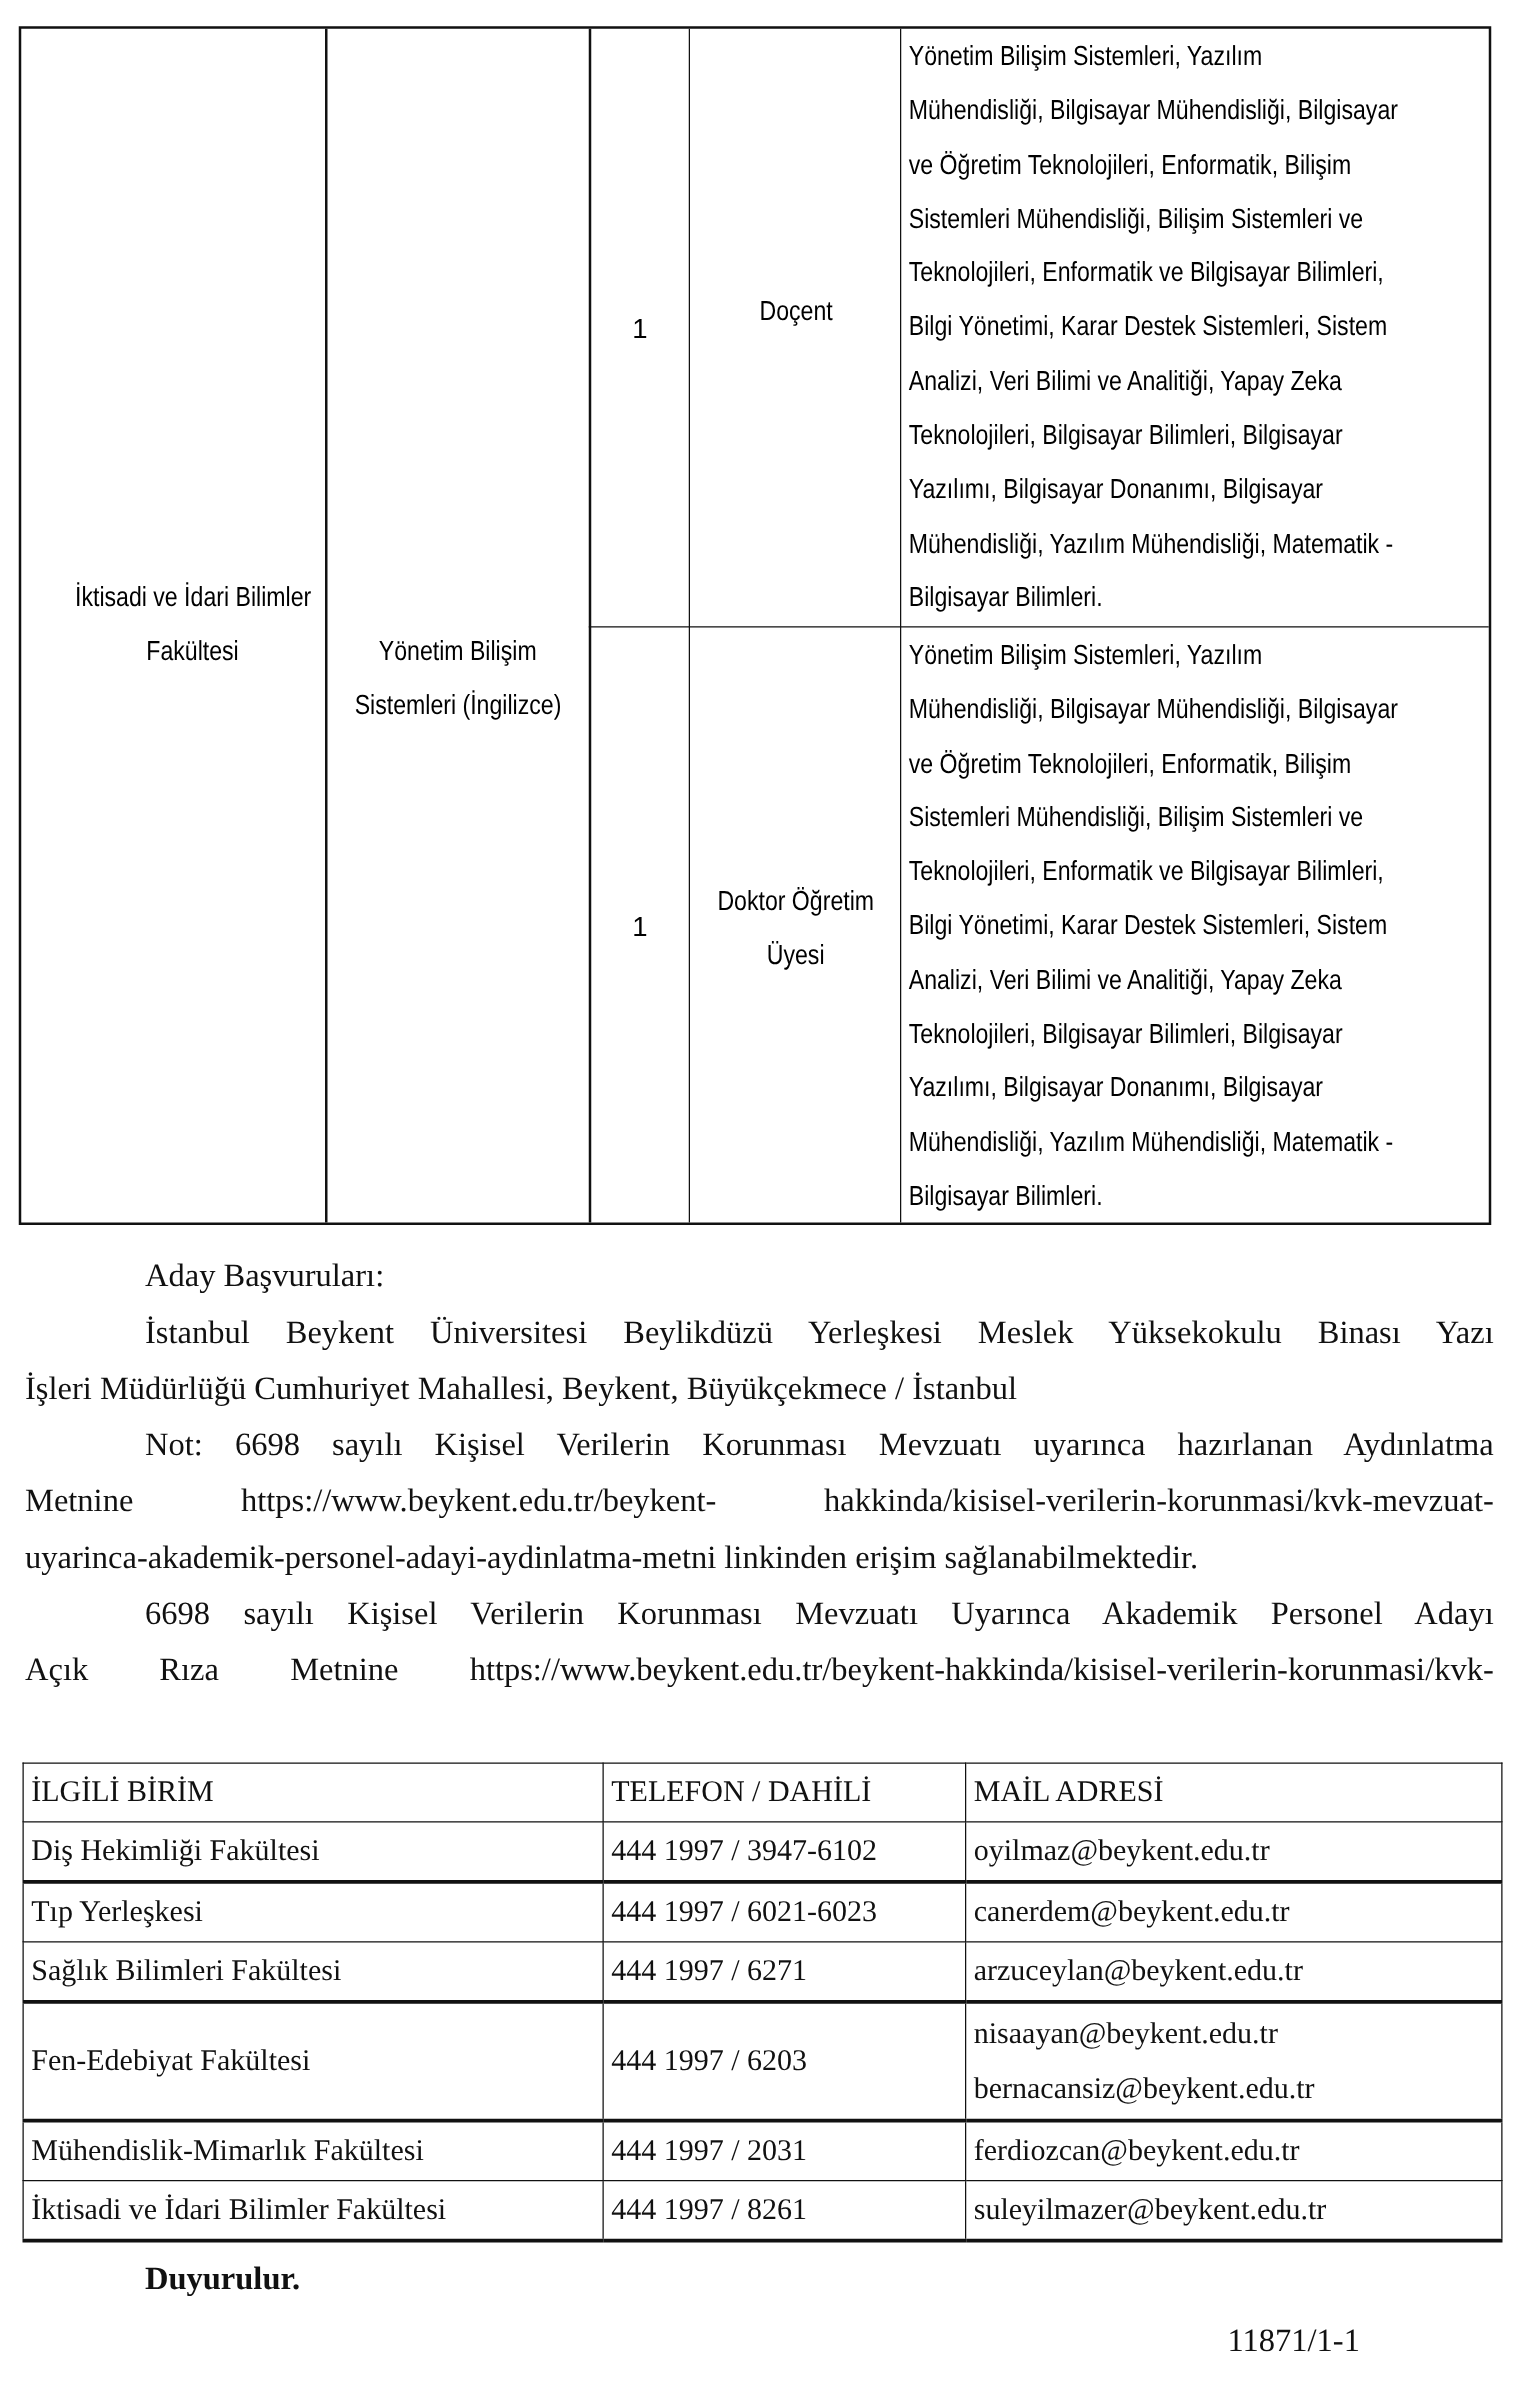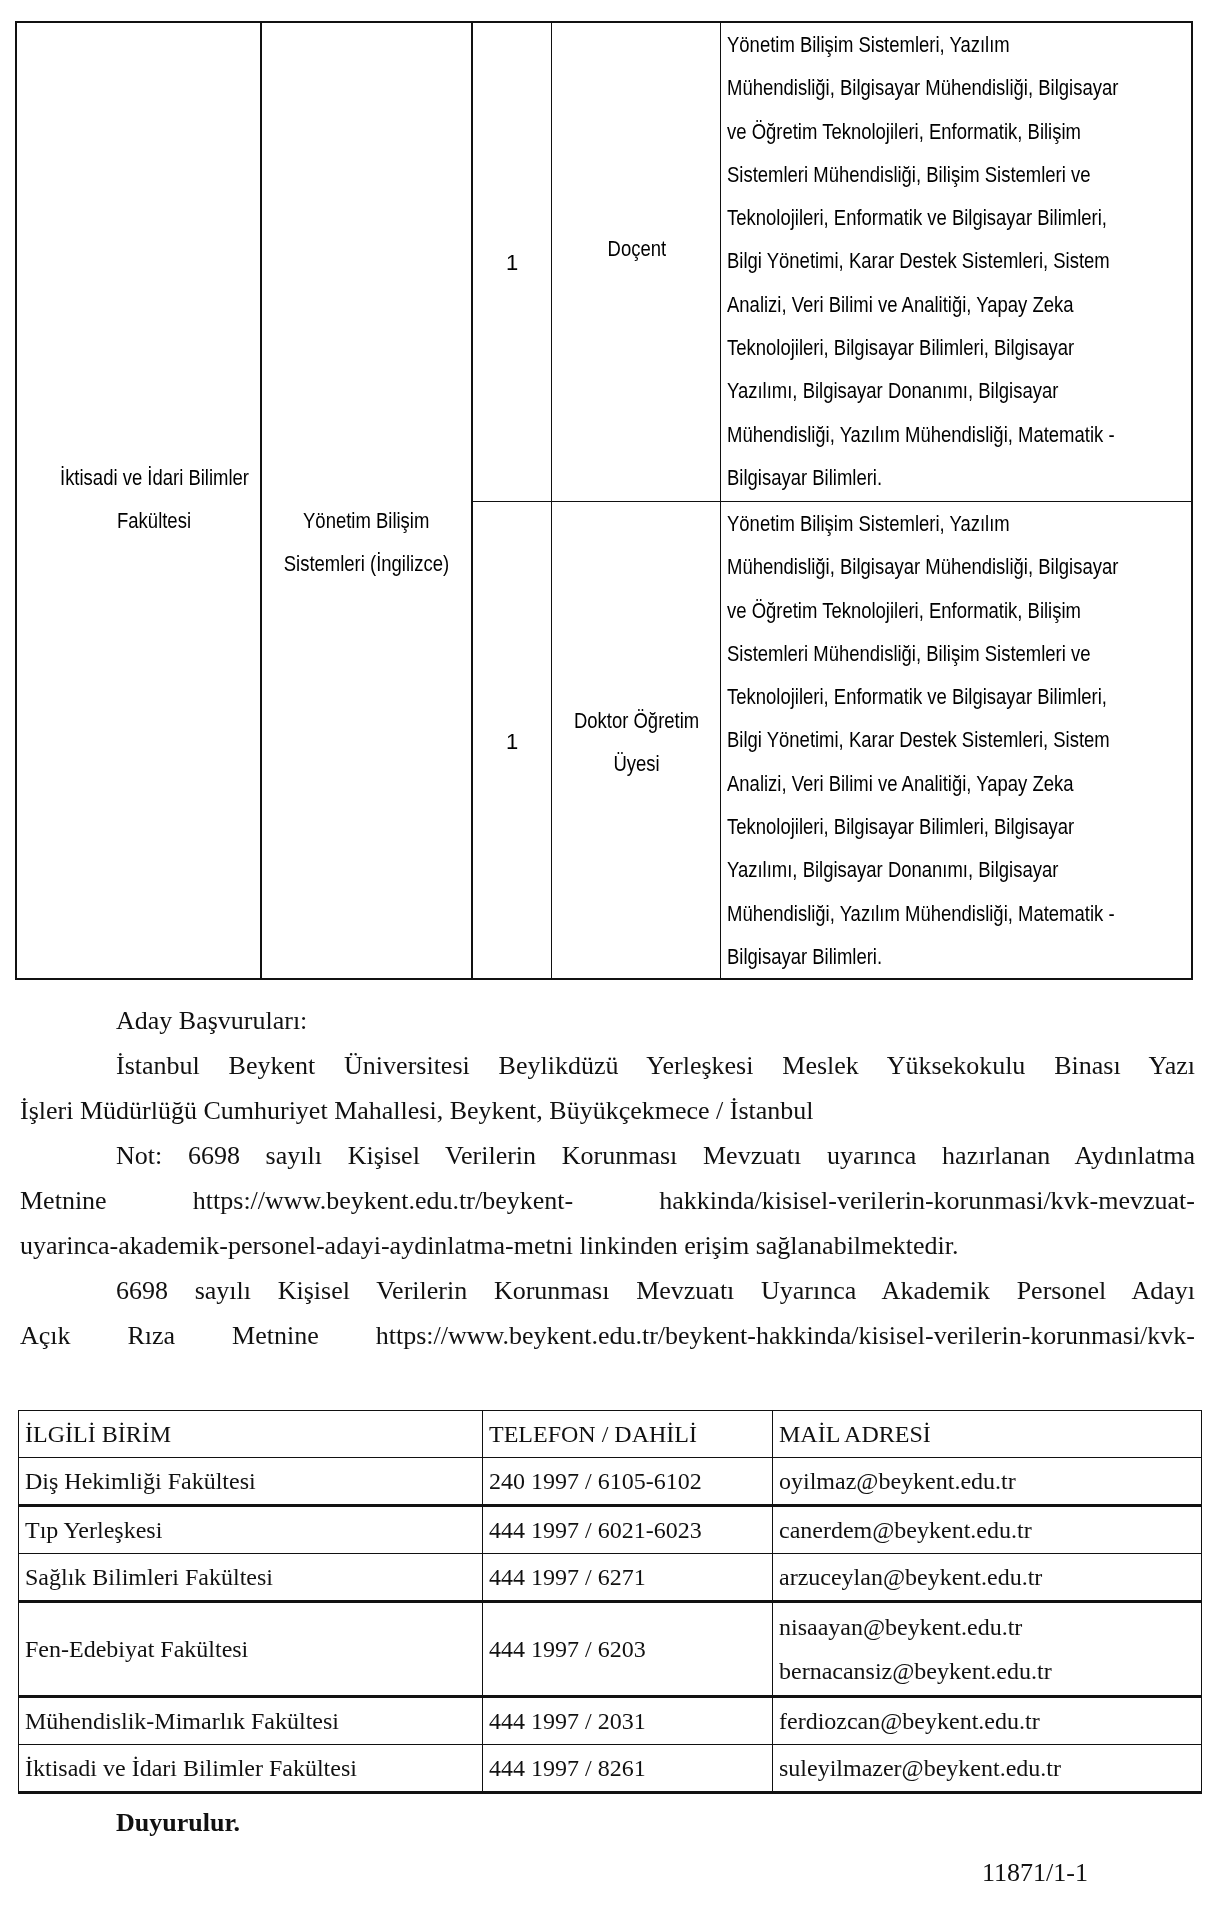--- a/index.html
+++ b/index.html
@@ -101,21 +101,21 @@
 
 <table class="t2">
   <tbody>
       <tr>
     <td class="c1">İLGİLİ BİRİM</td>
     <td class="c2">TELEFON / DAHİLİ</td>
     <td>MAİL ADRESİ</td>
   </tr>
   <tr class="thick">
     <td>Diş Hekimliği Fakültesi</td>
-    <td>240 1997 / 6105-6102</td>
+    <td>444 1997 / 3947-6102</td>
     <td>oyilmaz@beykent.edu.tr</td>
   </tr>
   <tr>
     <td>Tıp Yerleşkesi</td>
     <td>444 1997 / 6021-6023</td>
     <td>canerdem@beykent.edu.tr</td>
   </tr>
   <tr class="thick">
     <td>Sağlık Bilimleri Fakültesi</td>
     <td>444 1997 / 6271</td>

